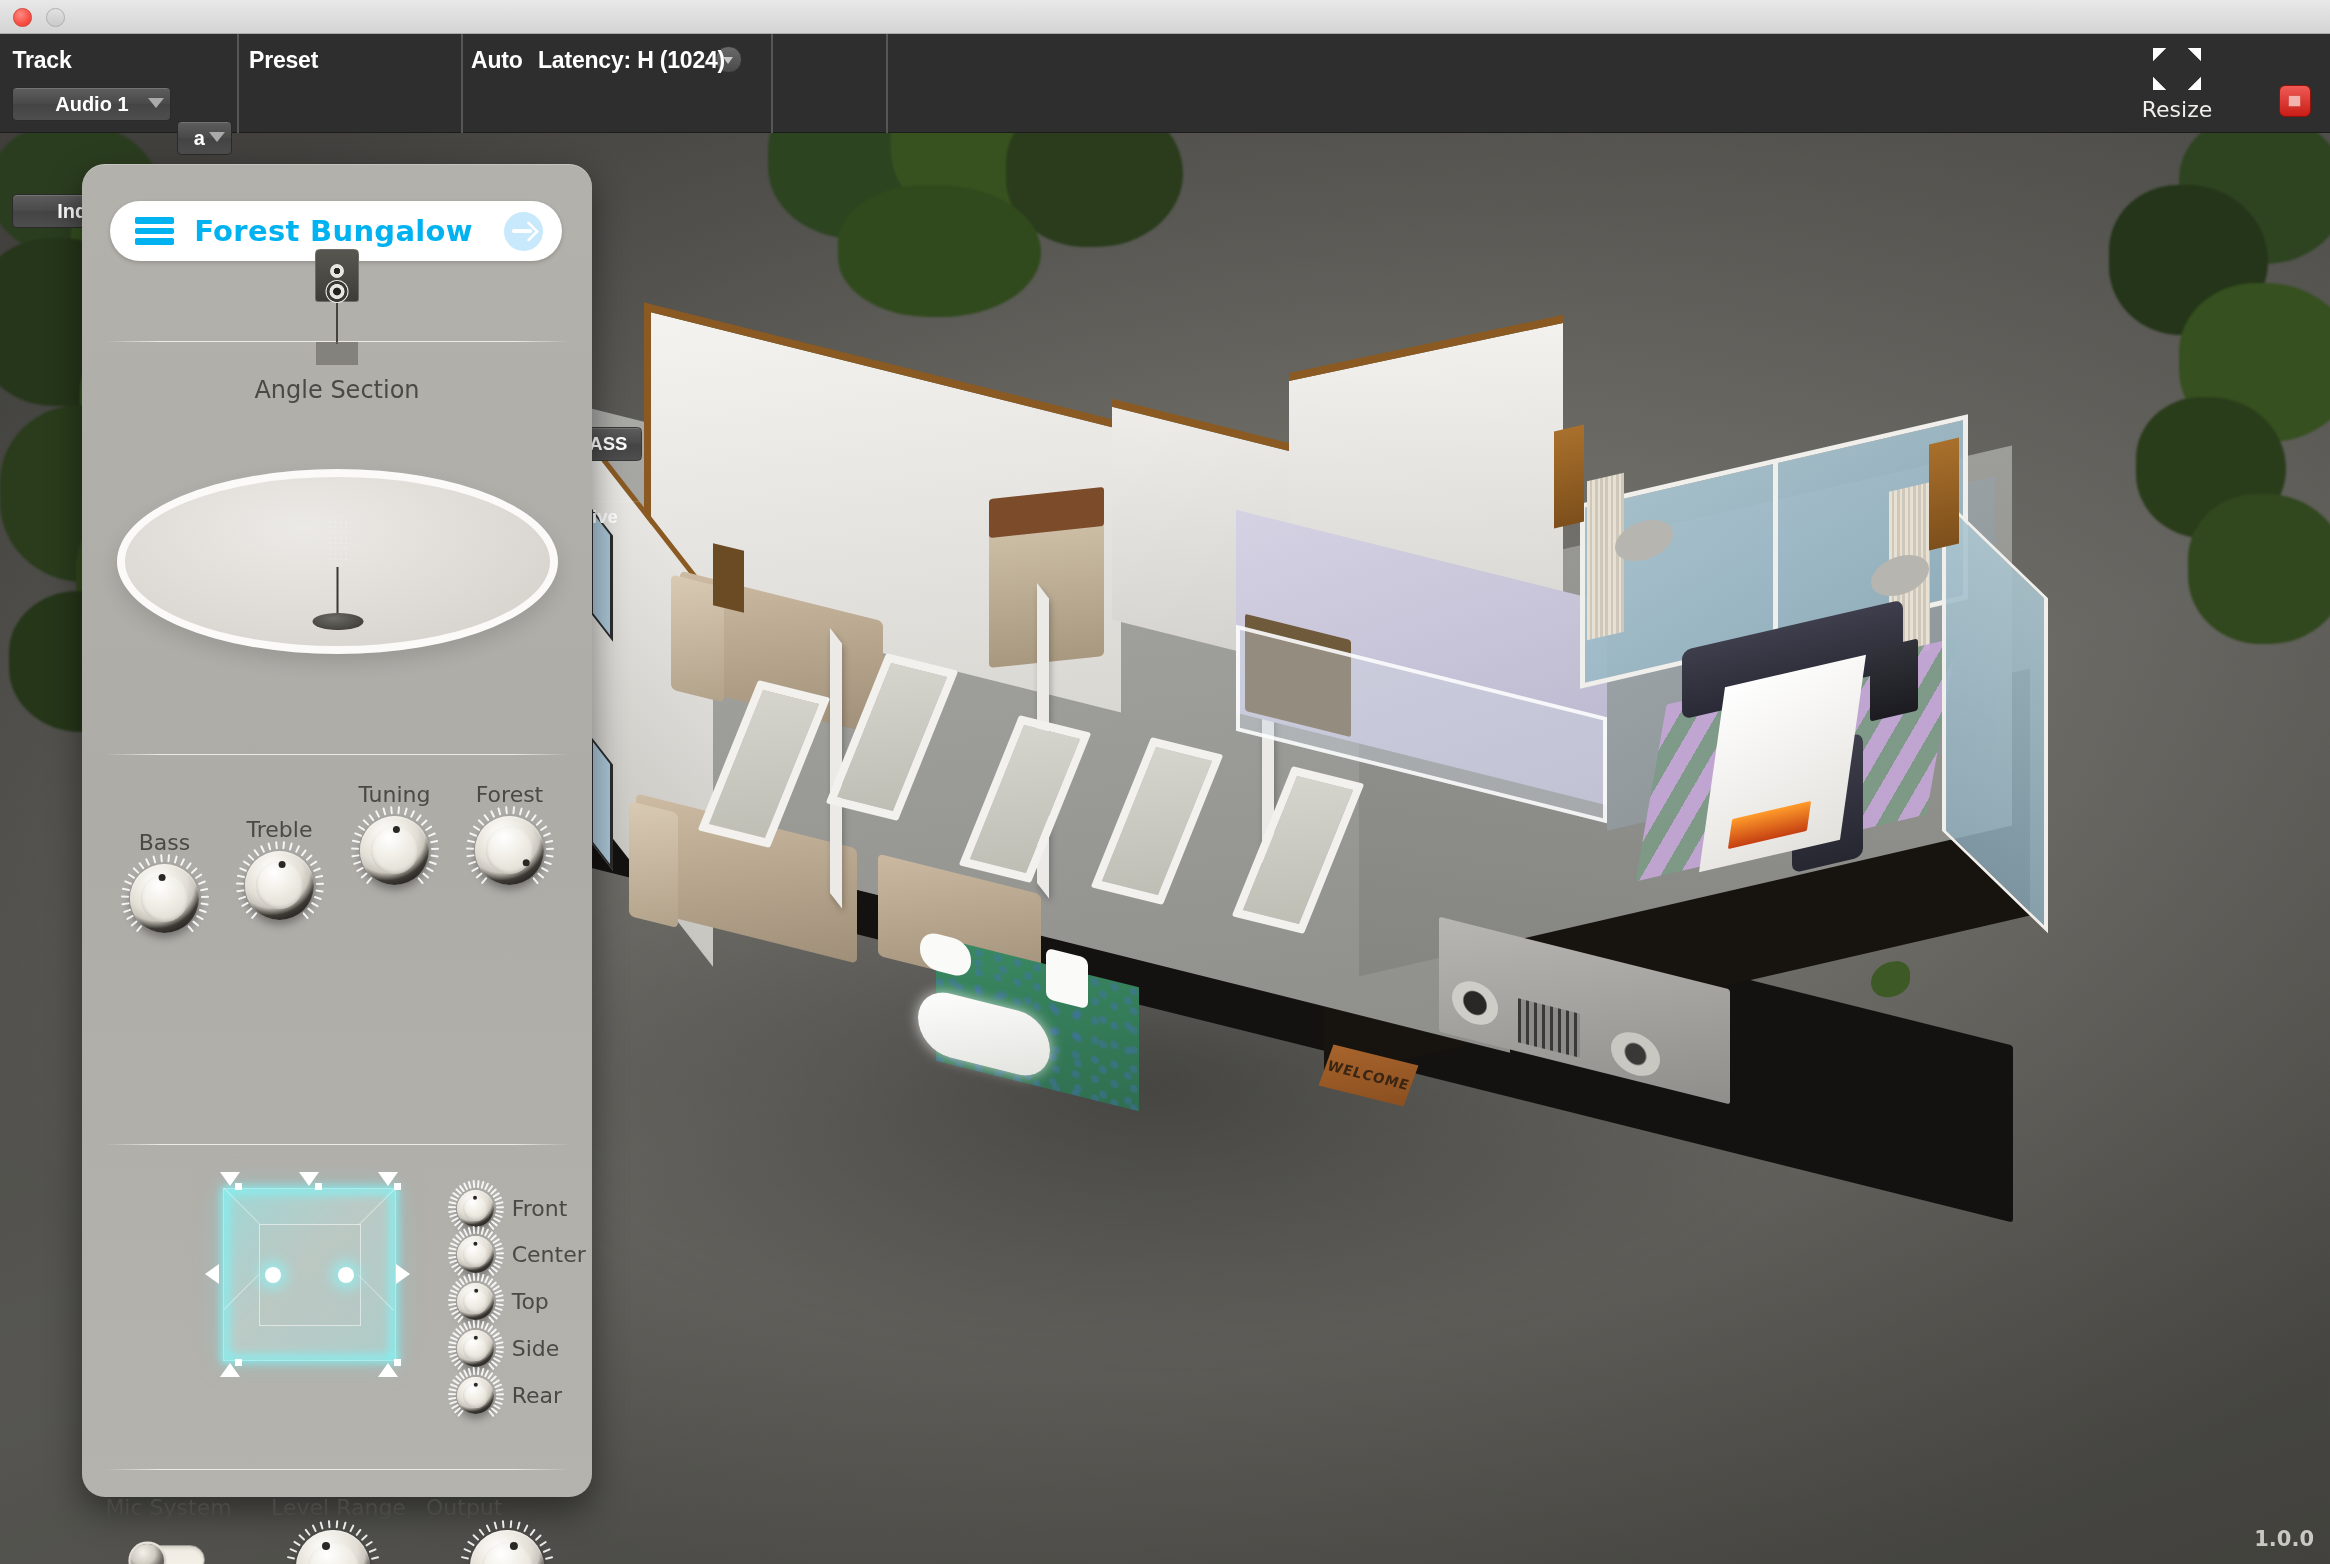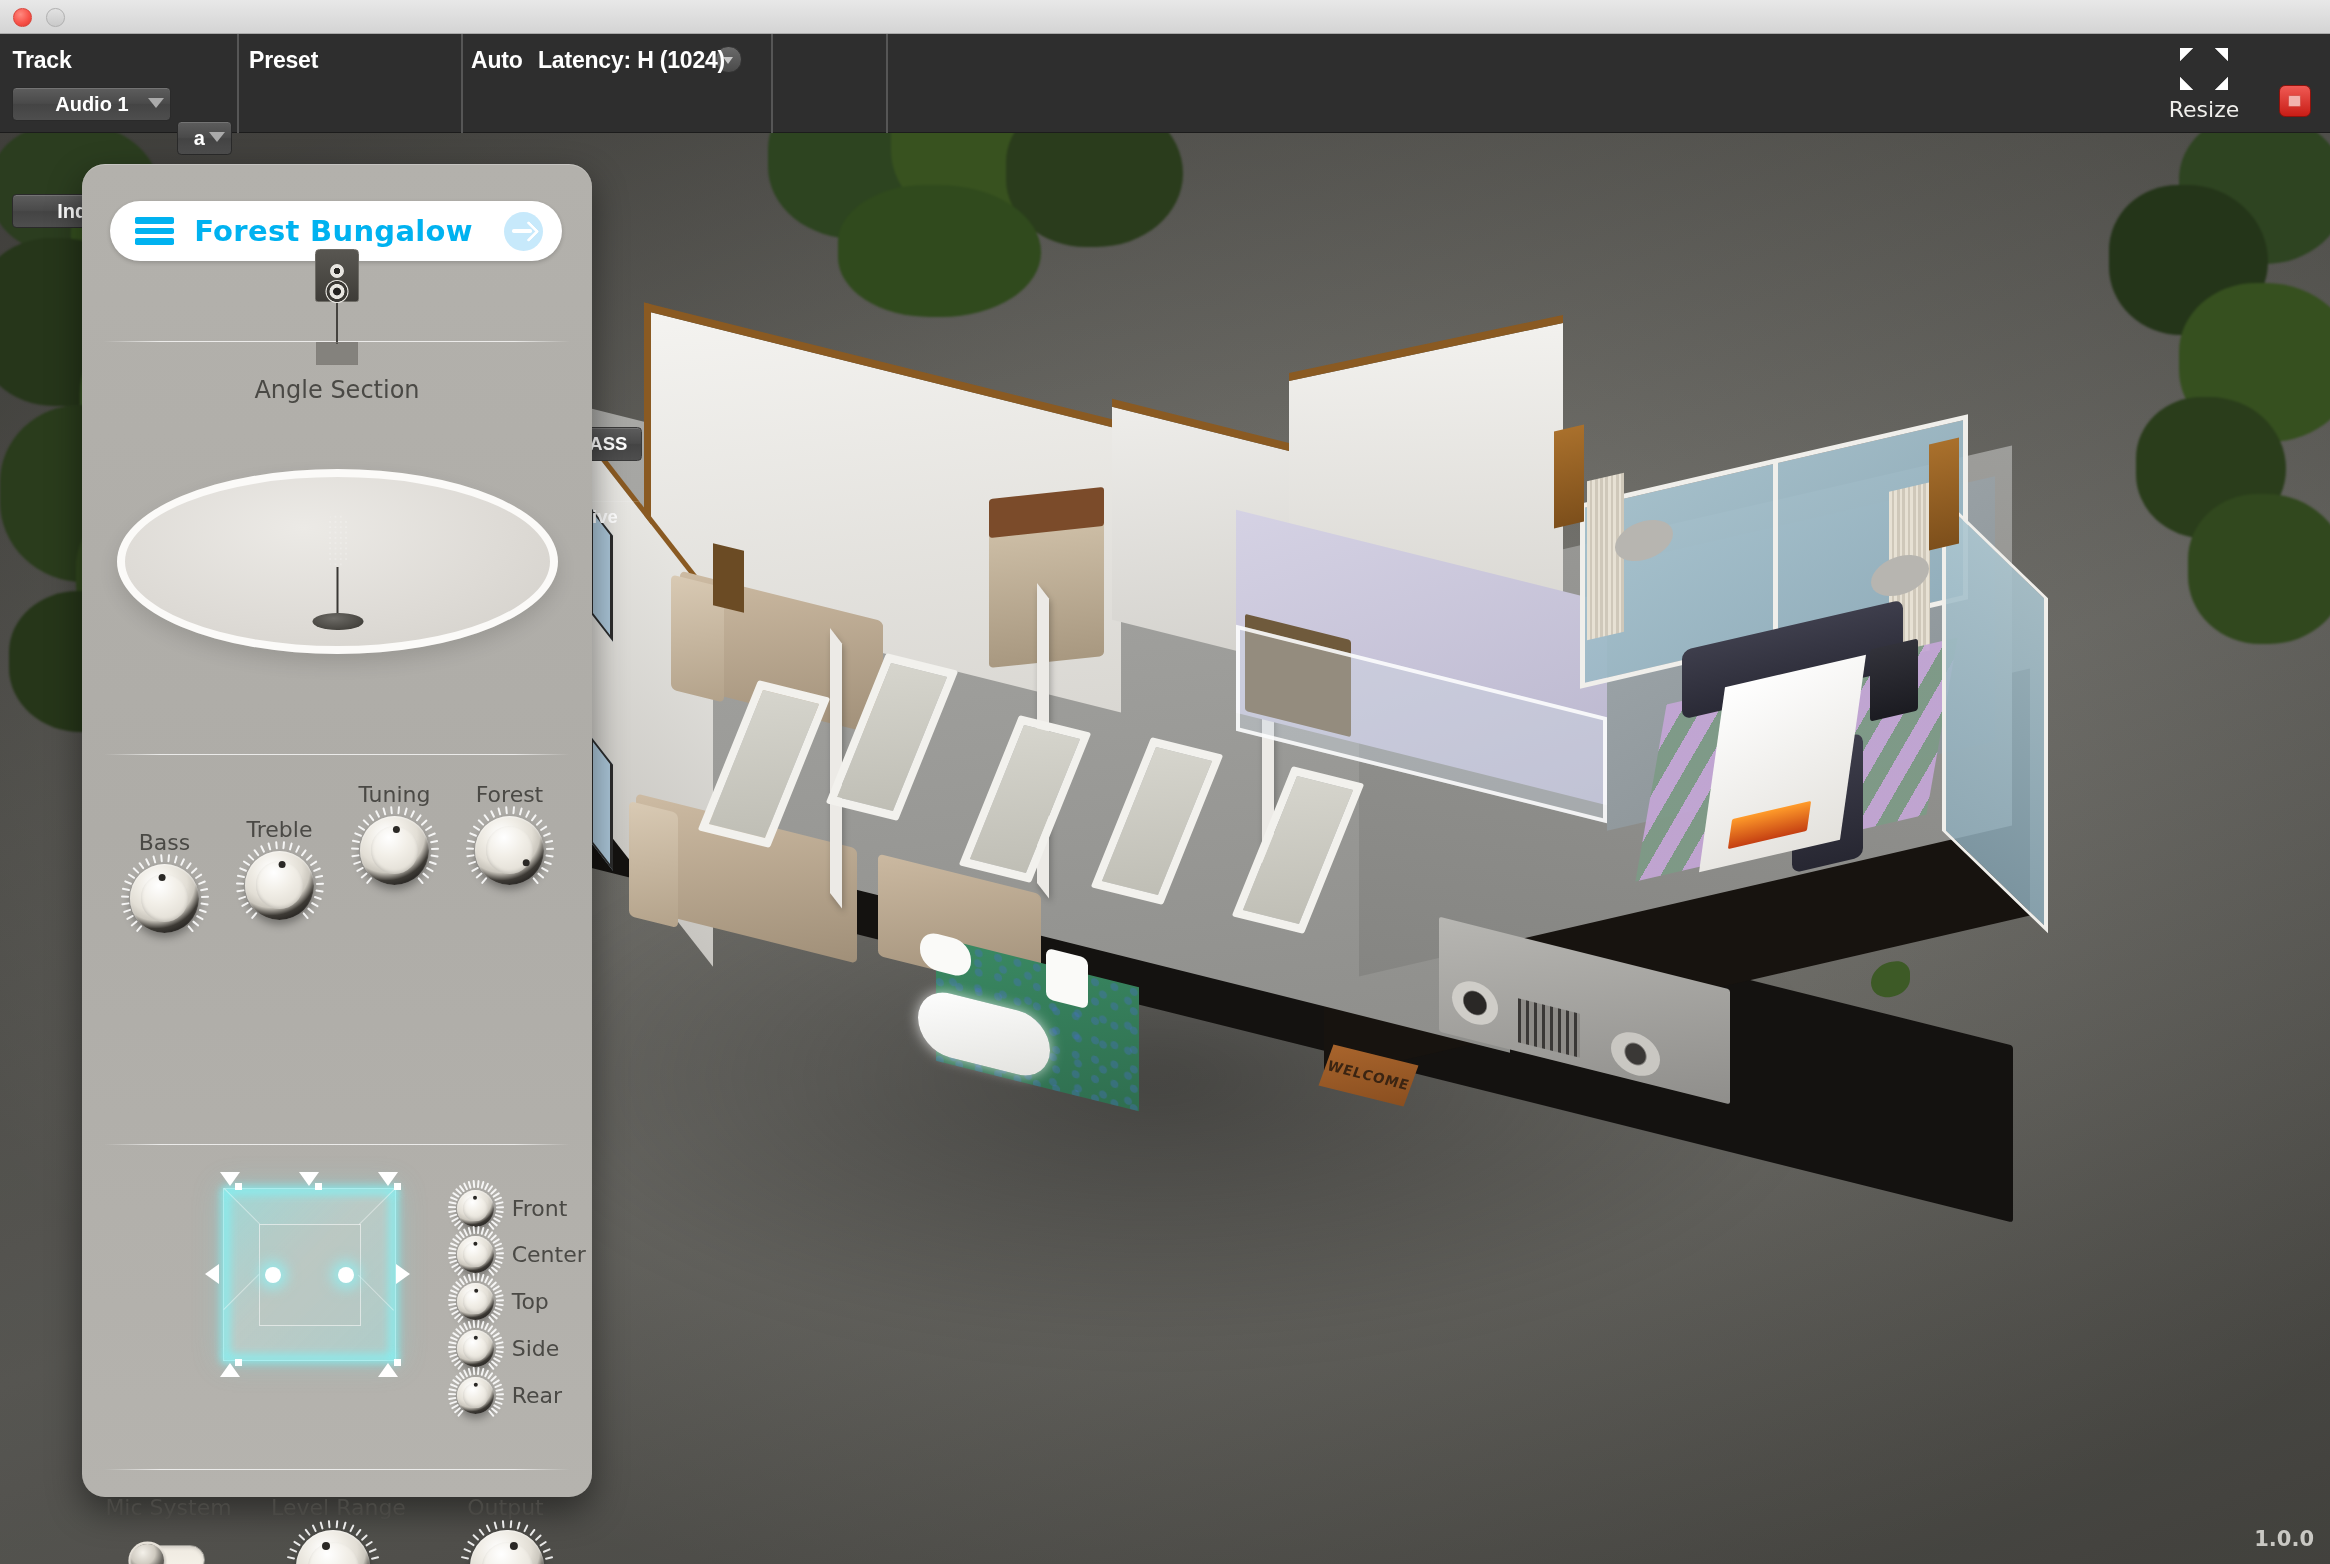--- a/index.html
+++ b/index.html
@@ -275,21 +275,21 @@
   .logo .sub {
     font-family: "DejaVu Sans", sans-serif; font-weight: bold; font-size: 30px;
     color: #cbcac5; letter-spacing: 0.4px; margin-top: 1.8px;
   }
   .version {
     position: absolute; right: 16px; bottom: 14px; color: #c9c8c3;
     font-family: "DejaVu Sans", sans-serif; font-weight: bold; font-size: 21px;
   }
 
   
-  .resize { position: absolute; right: 73px; top: 46px; width: 106px; text-align: center; }
+  .resize { position: absolute; right: 100px; top: 46px; width: 106px; text-align: center; }
   .resize .glyphs { position: relative; width: 51px; height: 46px; margin: 0 auto; }
   .resize .ar { position: absolute; width: 0; height: 0; }
   .resize .lbl2 { color: #f0efec; font-size: 22px; font-family: "DejaVu Sans", sans-serif; margin-top: 5.3px; }
 </style>
 </head>
 <body>
 
 <div id="app">
 
   <div class="bg">
@@ -1007,21 +1007,21 @@
             <i style="transform: translateX(-50%) rotate(46.6667deg); transform-origin: 50% 47px;"></i>
             <i style="transform: translateX(-50%) rotate(57.037deg); transform-origin: 50% 47px;"></i>
             <i style="transform: translateX(-50%) rotate(67.4074deg); transform-origin: 50% 47px;"></i>
             <i style="transform: translateX(-50%) rotate(77.7778deg); transform-origin: 50% 47px;"></i>
           </div>
           <div class="cap" style="inset: 11.5px;"></div>
           <div class="dot" style="width: 8px; height: 8px; left: 50%; top: 50%; transform: translate(-11px, -25px);"></div>
         </div>
       </div>
 
-    <div class="lbl" style="position:absolute; left:344px; top:1331px; width:159px; text-align:center; font-size:22px;">Output</div>
+    <div class="lbl" style="position:absolute; left:344px; top:1331px; width:159px; text-align:left; font-size:22px;">Output</div>
     <div id="output-knob" style="position:absolute; left:388px; top:1366px;">
         <div class="knob" style="width: 74px; height: 74px;">
           <div class="ticks">
             <i style="transform: translateX(-50%) rotate(-77.7778deg); transform-origin: 50% 47px;"></i>
             <i style="transform: translateX(-50%) rotate(-67.4074deg); transform-origin: 50% 47px;"></i>
             <i style="transform: translateX(-50%) rotate(-57.037deg); transform-origin: 50% 47px;"></i>
             <i style="transform: translateX(-50%) rotate(-46.6667deg); transform-origin: 50% 47px;"></i>
             <i style="transform: translateX(-50%) rotate(-36.2963deg); transform-origin: 50% 47px;"></i>
             <i style="transform: translateX(-50%) rotate(-25.9259deg); transform-origin: 50% 47px;"></i>
             <i style="transform: translateX(-50%) rotate(-15.5556deg); transform-origin: 50% 47px;"></i>

